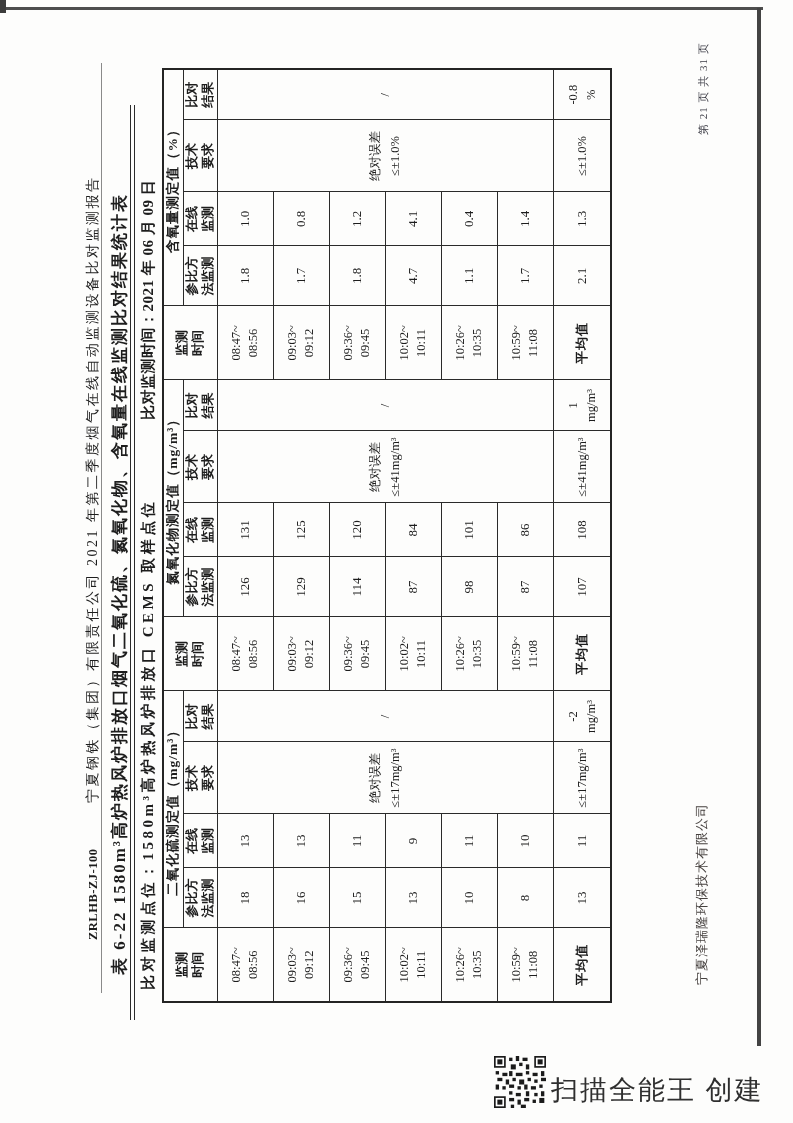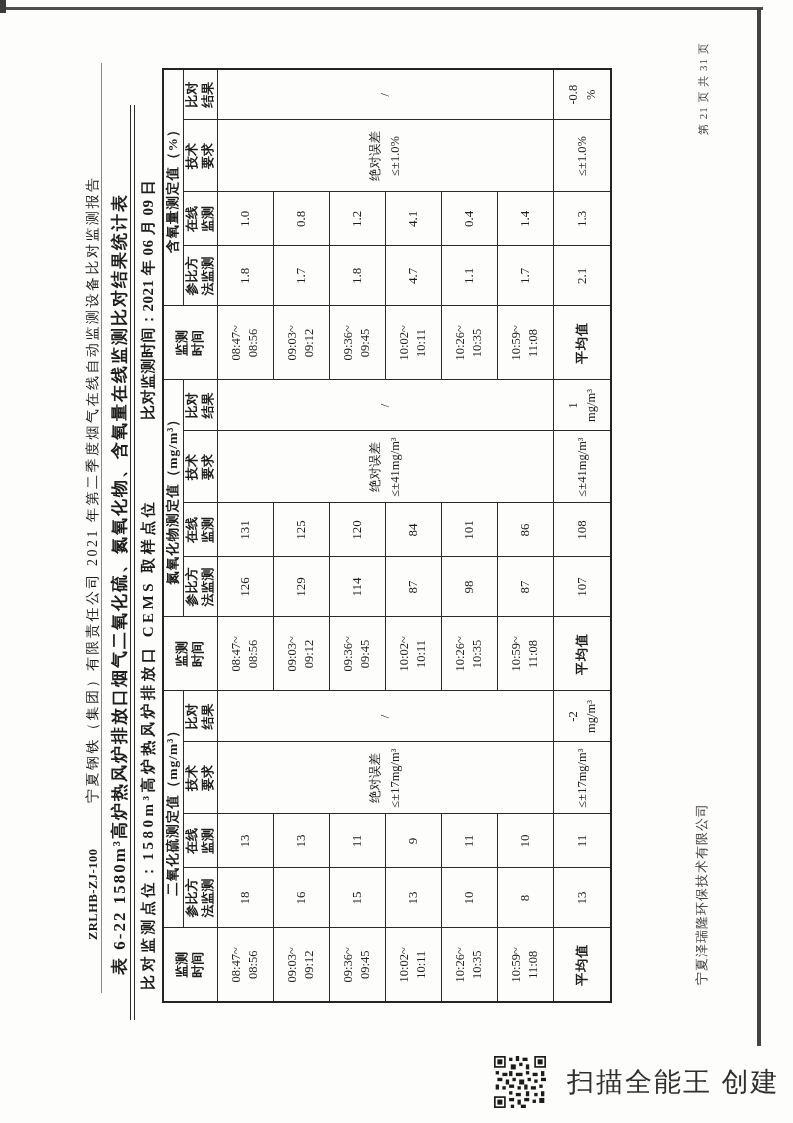--- a/index.html
+++ b/index.html
@@ -40,21 +40,21 @@
   .cmp .tm   { font-size:12.5px; line-height:1.35; }
   .cmp .num  { font-size:13px; }
   .cmp .tech { font-size:12.5px; line-height:1.6; }
   .cmp .res  { font-size:12.5px; line-height:1.45; }
   .cmp .avgl { font-size:13px; font-weight:bold; letter-spacing:1px; }
 
   .footer-company { position:absolute; left:138px; top:693px; font-size:13px; letter-spacing:1px; color:#46413f; }
   .footer-page    { position:absolute; left:988px; top:696px; font-size:11px; letter-spacing:1px; color:#3b3b44; }
 
   
-  .watermark { position:absolute; left:494px; top:1056px; display:flex; align-items:center; gap:21px; }
+  .watermark { position:absolute; left:494px; top:1056px; display:flex; align-items:flex-end; gap:5px; }
   .wm-qr    { width:52px; height:52px; }
   .wm-text  { font-family:"Liberation Sans","DejaVu Sans",sans-serif; font-size:27px; color:#2f2f2f; letter-spacing:2px; }
 </style>
 </head>
 <body>
 
 <div class="scan-edge-top"></div>
 <div class="scan-edge-right"></div>
 <div class="scan-corner"></div>
 

